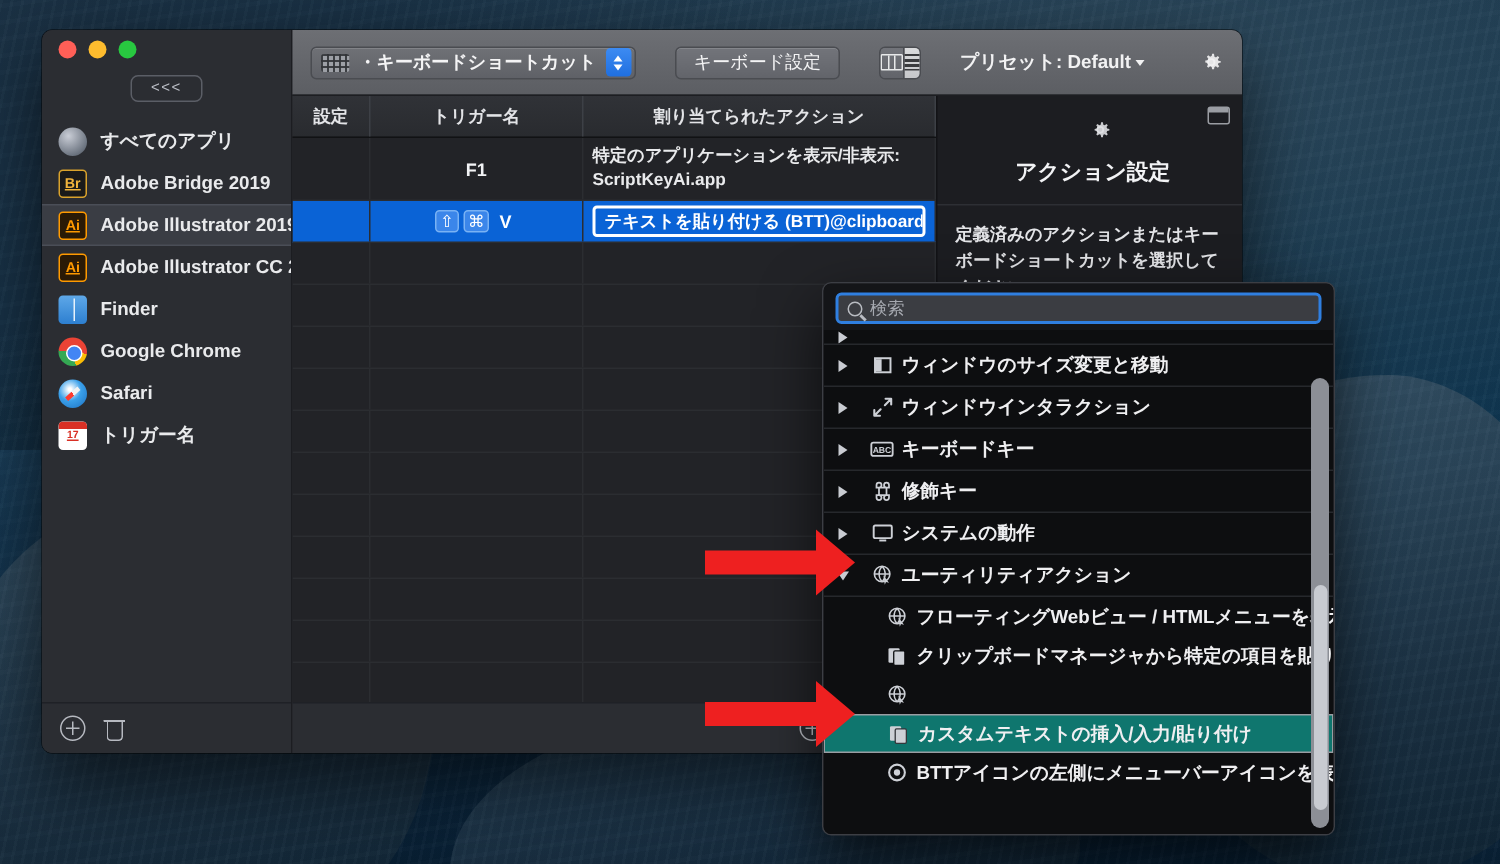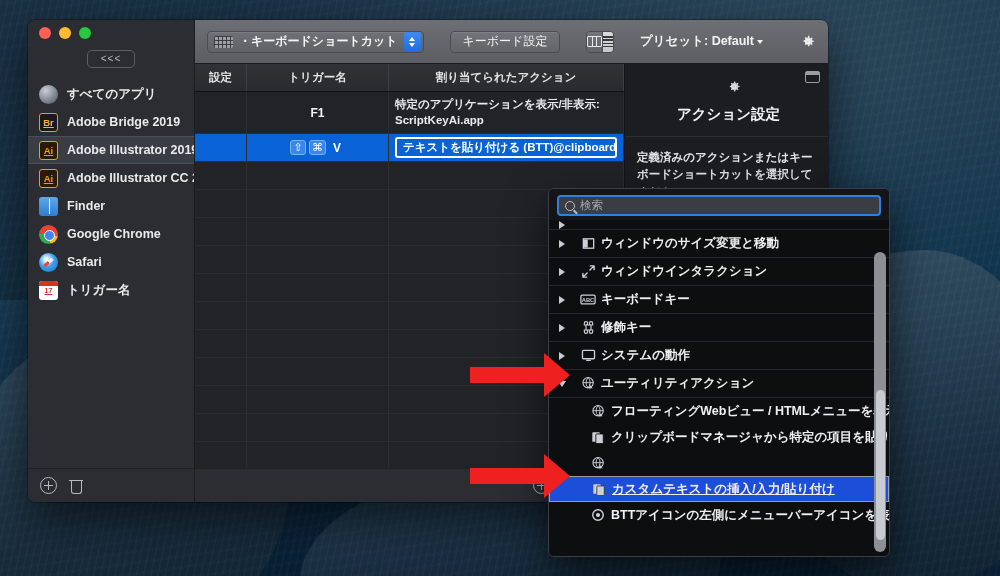--- a/index.html
+++ b/index.html
@@ -331,21 +331,21 @@
 
   .popup-list { flex:1; position:relative; overflow:hidden; background:#0d0e10; }
   .pitem {
     height:28px; display:flex; align-items:center; gap:0;
     border-bottom:1px solid #26282c;
     color:#efeff1; font-size:12.5px; font-weight:bold; white-space:nowrap;
   }
   .pitem.clipped { height:10px; border-bottom:1px solid #26282c; overflow:hidden; }
   .pitem.child { border-bottom:none; height:26px; }
   .pitem.selected {
-    background:#1d4ed8; border:1px solid #9a9da3;text-decoration:underline;
+    background:#0f766e; border:1px solid #9a9da3;
   }
   .disc { width:26px; display:flex; align-items:center; justify-content:center; flex:none; }
   .disc i { display:block; }
   .disc i.right { border-top:4.5px solid transparent; border-bottom:4.5px solid transparent; border-left:6px solid #c9ccd2; }
   .disc i.down  { border-left:4.5px solid transparent; border-right:4.5px solid transparent; border-top:6px solid #c9ccd2; }
   .pico { width:26px; display:flex; align-items:center; justify-content:center; flex:none; color:#cdd0d6; }
   .pitem.child .disc { width:36px; }
   .plabel { overflow:hidden; }
 
   .popup-scroll {

